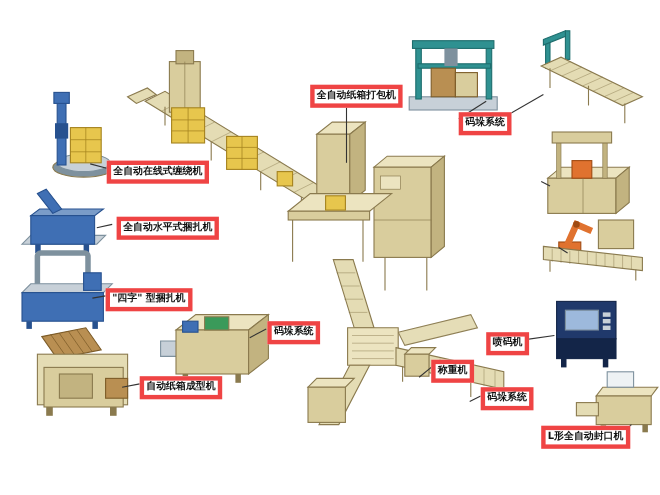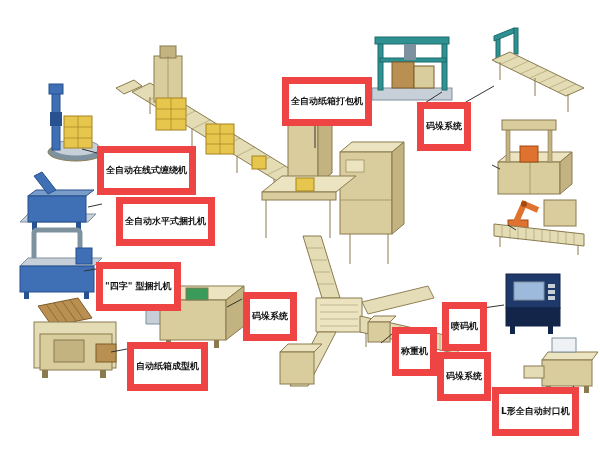--- a/index.html
+++ b/index.html
@@ -7,23 +7,23 @@
     position:relative;width:600px;height:450px;background:#fff;overflow:hidden;
     font-family:"DejaVu Sans",sans-serif;
   }
   .stage svg{position:absolute;left:0;top:0;z-index:1;}
   .watermark{
     position:absolute;left:56px;top:196px;z-index:5;white-space:nowrap;
     font-size:31px;font-weight:700;letter-spacing:8px;
     color:var(--watermark,#909090);opacity:.6;
   }
   .lbl{
-    position:absolute;z-index:10;background:#fff;border:7px solid #ef4444;
+    position:absolute;z-index:10;background:#fff;border:4px solid #ef4444;
     font-size:9px;font-weight:700;color:#111;line-height:11px;
-    padding:12px 2px;white-space:nowrap;box-sizing:border-box;
+    padding:1px 2px;white-space:nowrap;box-sizing:border-box;
   }
 </style>
 </head>
 <body>
 
 <div class="stage">
 
   <svg width="600" height="450" viewBox="0 0 600 450">
 
     <g>
@@ -204,21 +204,21 @@
       <line x1="508" y1="225" x2="516" y2="230"></line>
       <line x1="476" y1="309" x2="504" y2="305"></line>
       <line x1="392" y1="334" x2="381" y2="343"></line>
       <line x1="437" y1="360" x2="427" y2="365"></line>
       <line x1="565" y1="394" x2="574" y2="386"></line>
     </g>
   </svg>
 
 
   <div class="lbl" style="left:97px;top:146px">全自动在线式缠绕机</div>
-  <div class="lbl" style="left:116px;top:197px">全自动水平式捆扎机</div>
+  <div class="lbl" style="left:106px;top:197px">全自动水平式捆扎机</div>
   <div class="lbl" style="left:96px;top:262px">"四字" 型捆扎机</div>
   <div class="lbl" style="left:127px;top:342px">自动纸箱成型机</div>
   <div class="lbl" style="left:243px;top:292px">码垛系统</div>
   <div class="lbl" style="left:282px;top:77px">全自动纸箱打包机</div>
   <div class="lbl" style="left:417px;top:102px">码垛系统</div>
   <div class="lbl" style="left:442px;top:302px">喷码机</div>
   <div class="lbl" style="left:392px;top:327px">称重机</div>
   <div class="lbl" style="left:437px;top:352px">码垛系统</div>
   <div class="lbl" style="left:492px;top:387px">L形全自动封口机</div>
 

